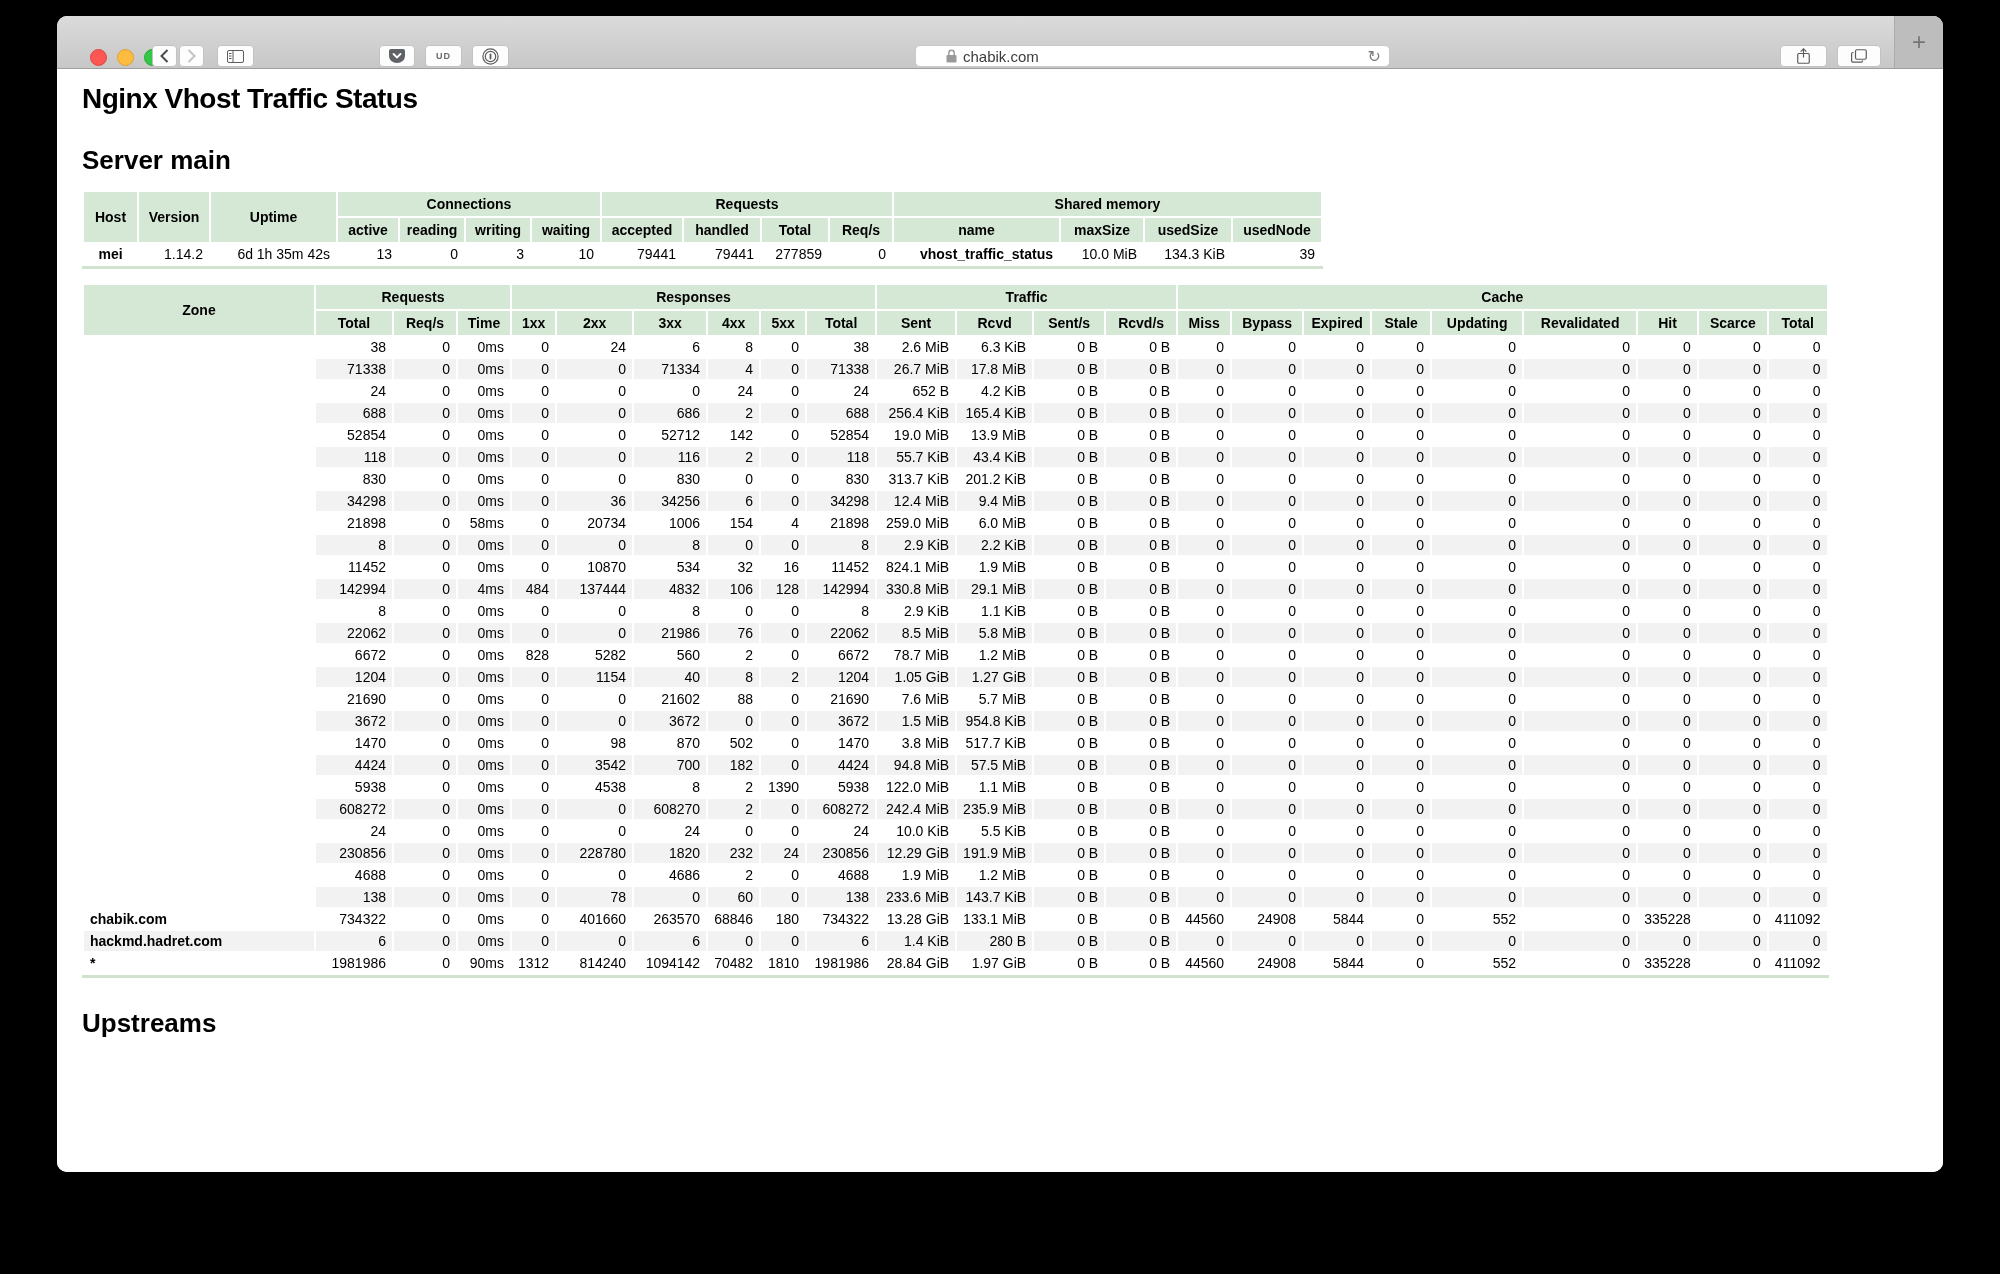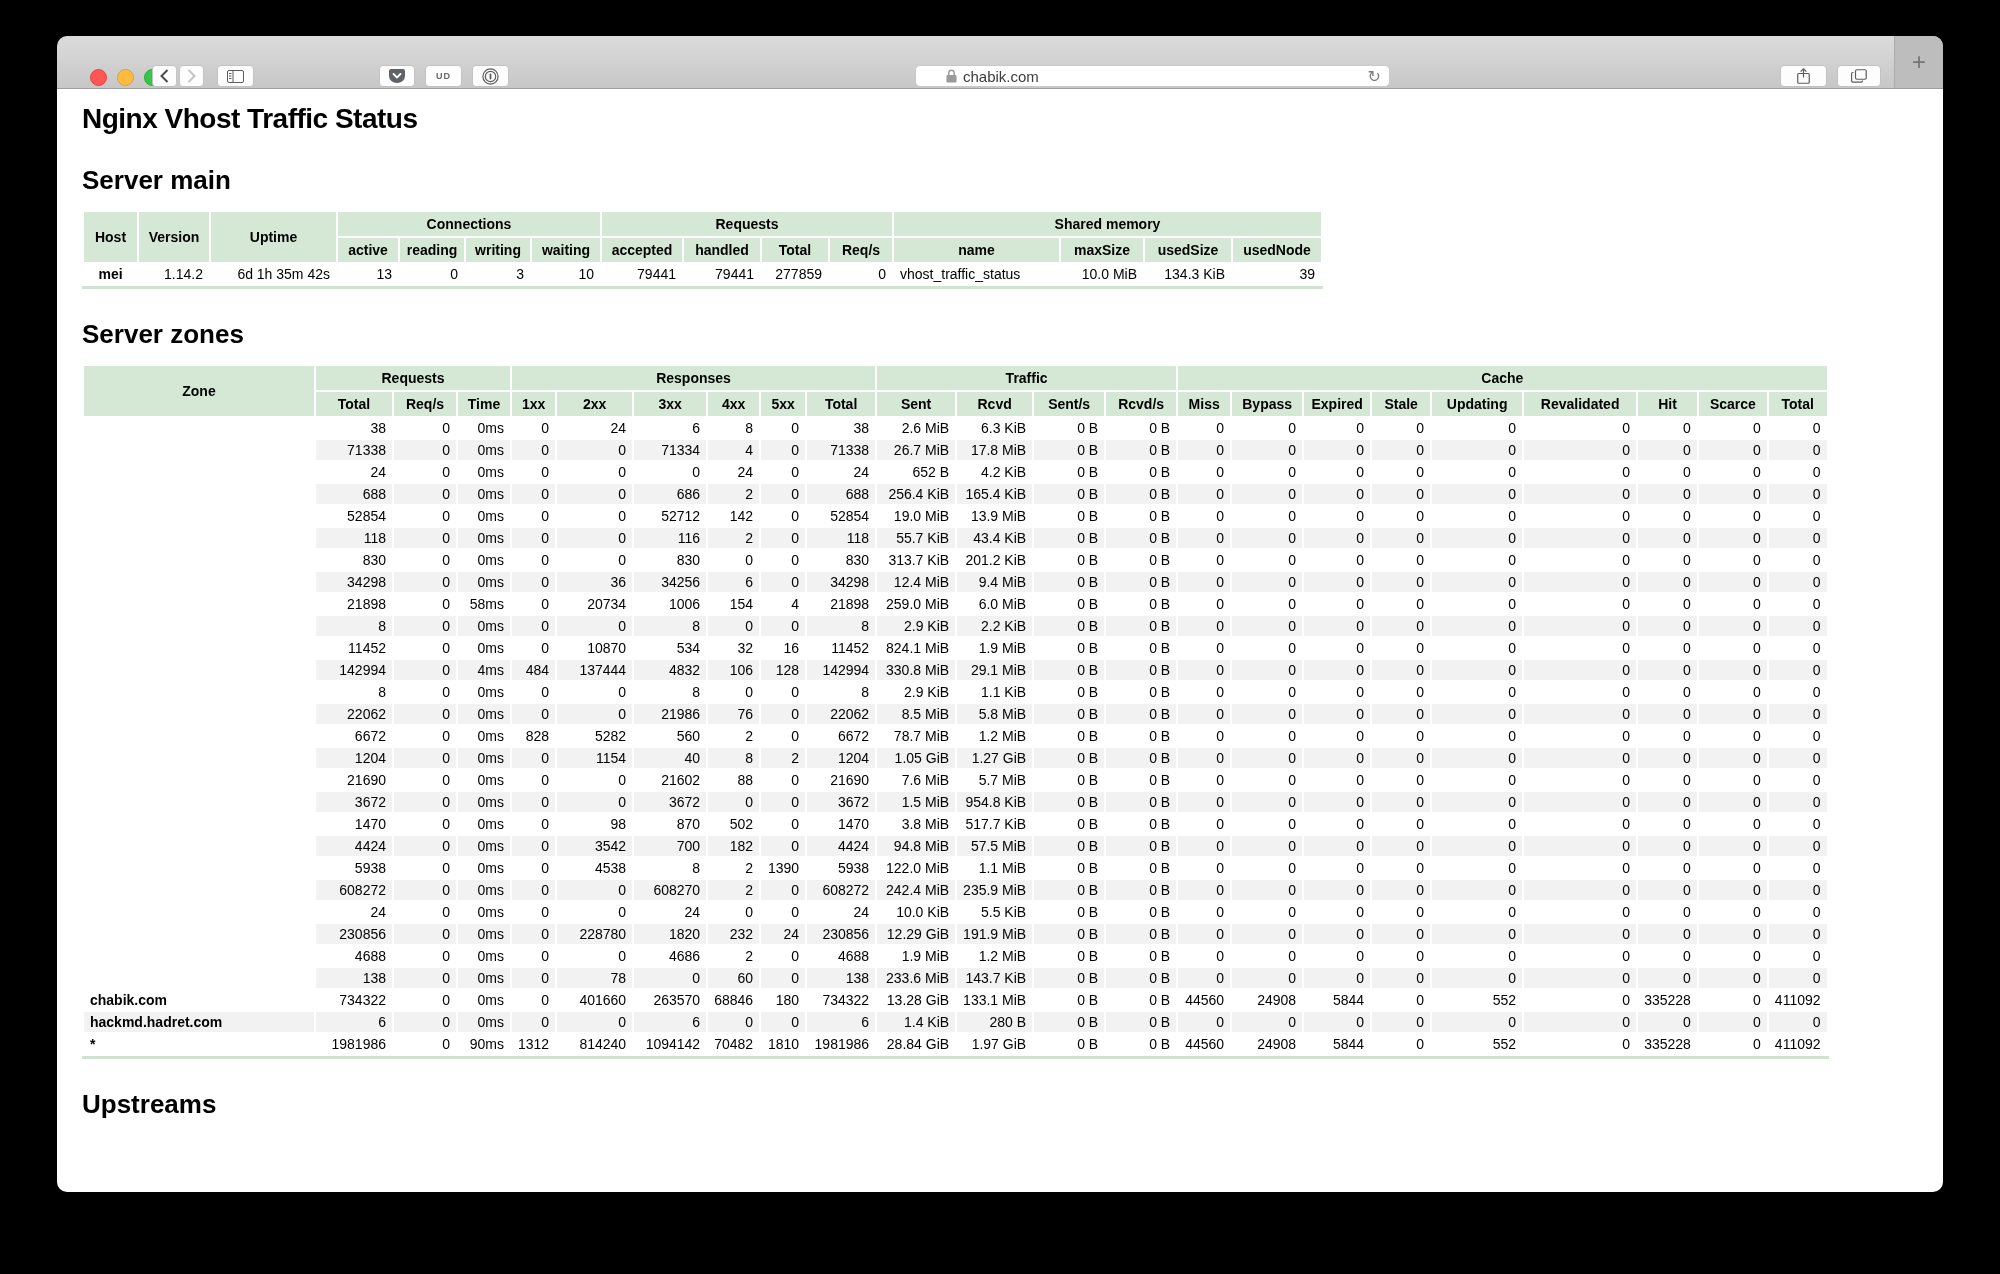--- a/index.html
+++ b/index.html
@@ -2,22 +2,22 @@
 <html><head>
 <meta charset="utf-8">
 <style>
   html,body{margin:0;padding:0;}
   body{
     width:2000px;height:1274px;position:relative;background:#000;
     font-family:"Liberation Sans","DejaVu Sans",sans-serif;
     -webkit-font-smoothing:antialiased;
   }
   .window{
-    position:absolute;left:57px;top:36px;width:1886px;height:1156px;
-    border-radius:22px;background:#fff;
+    position:absolute;left:57px;top:16px;width:1886px;height:1156px;
+    border-radius:10px;background:#fff;
     box-shadow:0 25px 60px rgba(0,0,0,.55);
   }
   
   .toolbar{
     position:absolute;left:0;top:0;right:0;height:52px;
     background:linear-gradient(#dbdbdb,#c7c7c7);
     border-bottom:1px solid #a0a0a0;
     border-radius:10px 10px 0 0;
   }
   .tl{position:absolute;top:33px;width:17px;height:17px;border-radius:50%;box-sizing:border-box;}
@@ -70,21 +70,21 @@
   th{
     background:#d5e8d5;font-weight:bold;font-size:14px;
     padding:4px 5px;text-align:center;white-space:nowrap;overflow:hidden;
   }
   td{
     font-size:14px;line-height:16px;padding:2px 6px;
     white-space:nowrap;overflow:hidden;
   }
   td.num{text-align:right;}
   td.c-host{font-weight:bold;text-align:center;}
-  td.c-name{font-weight:normal;text-align:left;margin-top:32px;}
+  td.c-name{font-weight:bold;text-align:right;margin-top:32px;}
   #zones-body tr:nth-child(even) td{background:#f2f2f2;}
   td.zone{font-weight:bold;text-align:left;}
   td.zone.blank{background:#fff !important;}
 </style>
 </head>
 <body>
 
 <div class="window">
 
   <div class="toolbar">
@@ -232,21 +232,20 @@
             <td class="num">277859</td>
             <td class="num">0</td>
             <td class="c-name">vhost_traffic_status</td>
             <td class="num">10.0 MiB</td>
             <td class="num">134.3 KiB</td>
             <td class="num">39</td>
           </tr>
       </tbody>
     </table>
 
-    <h2 class="sec">Server zones</h2>
     <table>
         <colgroup>
           <col style="width: 230px;">
           <col style="width: 76px;">
           <col style="width: 62px;">
           <col style="width: 52px;">
           <col style="width: 42px;">
           <col style="width: 75px;">
           <col style="width: 72px;">
           <col style="width: 46px;">

